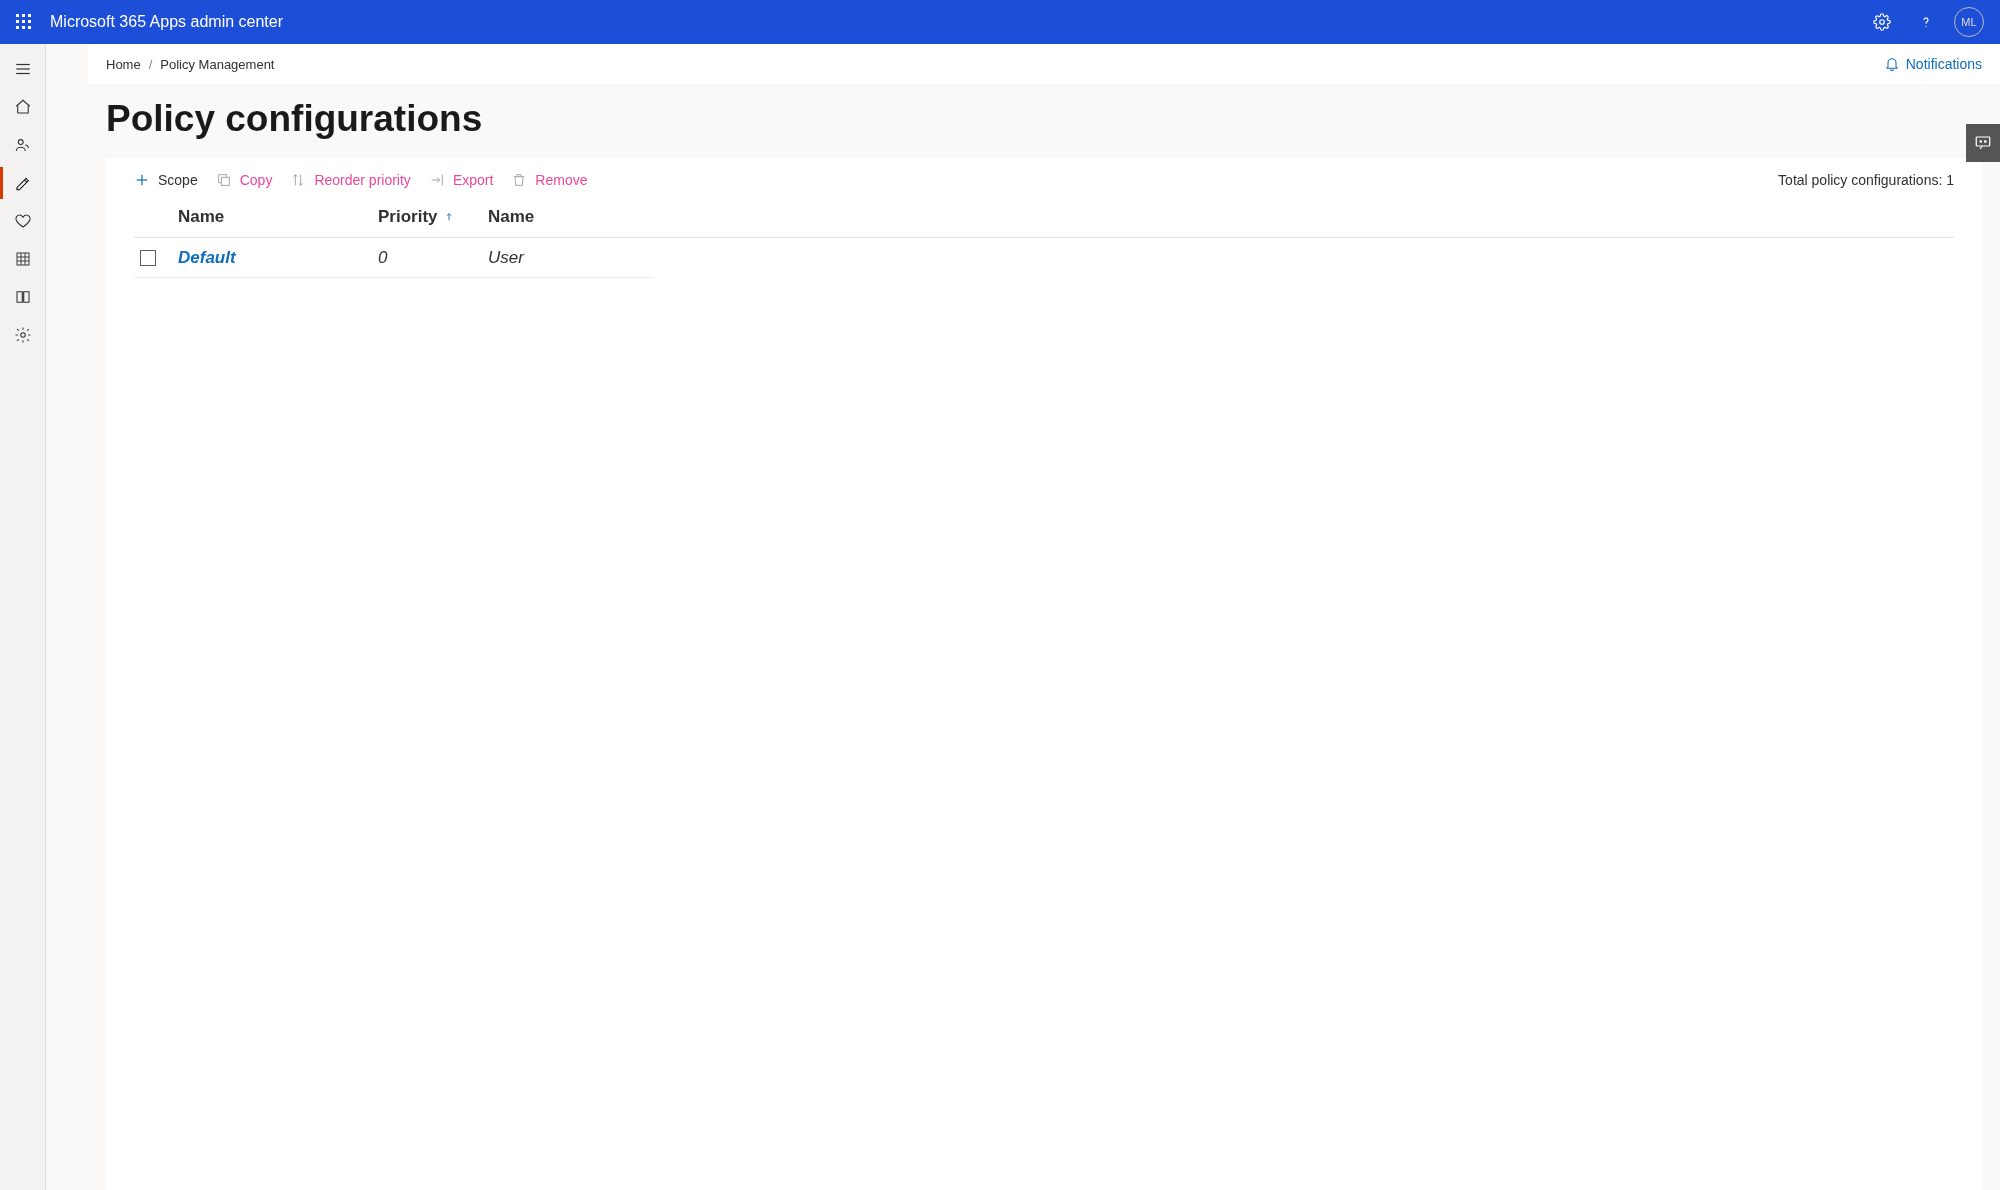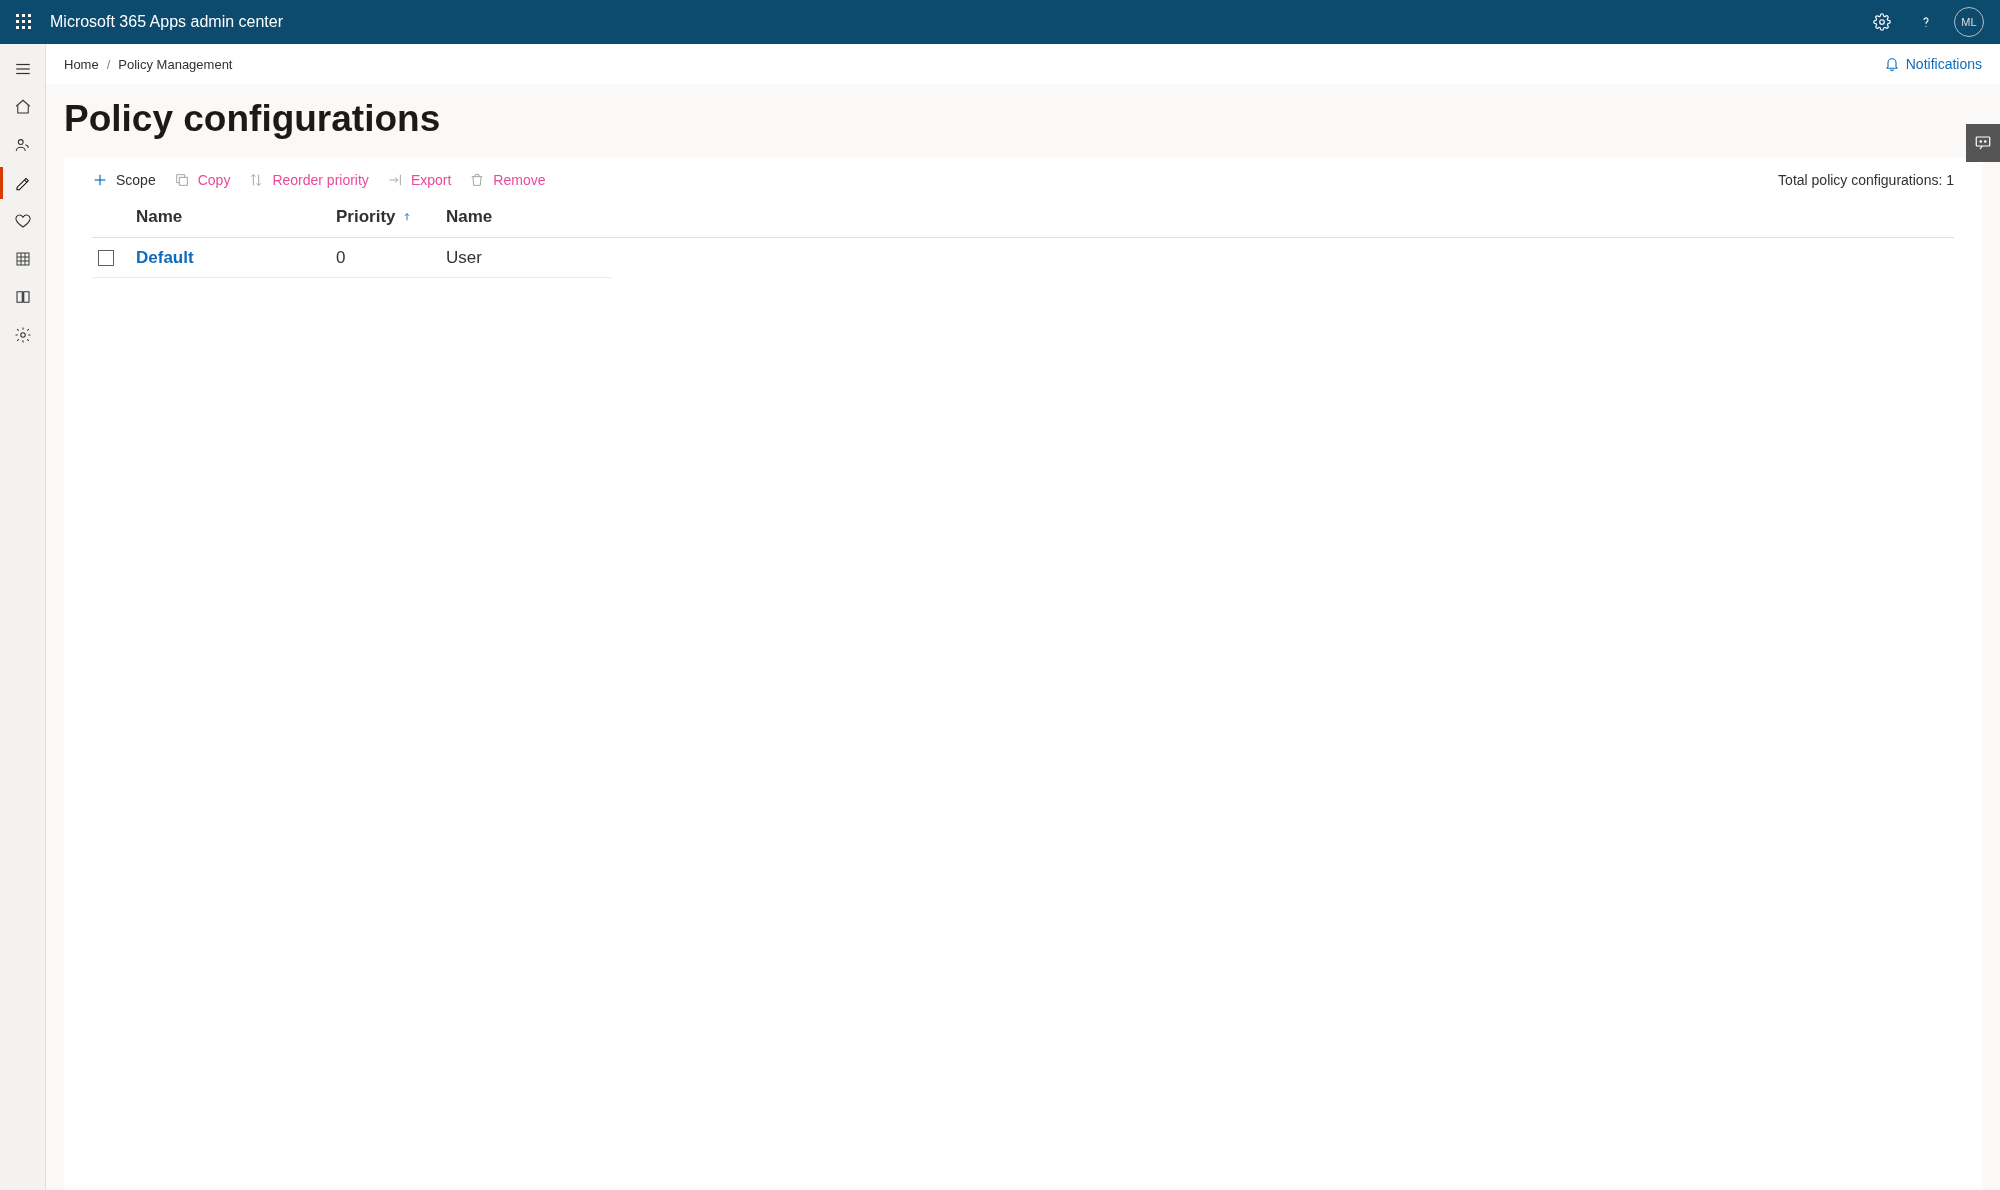--- a/index.html
+++ b/index.html
@@ -2,21 +2,21 @@
 <html><head>
 <meta charset="utf-8">
 <style>
   * { box-sizing: border-box; margin: 0; padding: 0; }
   html, body { width: 100%; height: 100%; font-family: "Segoe UI", Arial, sans-serif; background: #faf9f8; }
   body { display: flex; flex-direction: column; overflow: hidden; }
 
   
   .topbar {
     height: 44px;
-    background: #0c4a6e;
+    background: #1d4ed8;
     color: #fff;
     display: flex;
     align-items: center;
     padding: 0 10px 0 0;
   }
   .waffle-btn {
     width: 48px; height: 44px;
     display: flex; align-items: center; justify-content: center;
     cursor: pointer;
   }
@@ -30,21 +30,21 @@
   .avatar {
     width: 30px; height: 30px; border-radius: 50%;
     border: 1px solid #bbb;
     display: flex; align-items: center; justify-content: center;
     font-size: 11px; color: #ddd;
     margin-left: 6px; margin-right: 6px;
     cursor: pointer;
   }
 
   
-  .main-row { flex: 1; display: flex; min-height: 0; }
+  .main-row { flex: 1; display: flex; min-height: 0; gap: 42px; }
 
   
   .sidenav {
     width: 46px;
     background: #f3f2f1;
     border-right: 1px solid #e1dfdd;
     display: flex; flex-direction: column;
     padding-top: 6px;
   }
   .sidenav-btn {
@@ -122,20 +122,21 @@
     border-bottom: 1px solid #e1dfdd;
     color: #323130;
     font-weight: 600;
   }
   .th-priority { display: flex; align-items: center; gap: 6px; cursor: pointer; }
   .sort-arrow { color: #0f6cbd; }
   .tbody-row {
     height: 40px;
     border-bottom: 1px solid #edebe9;
     color: #323130;
+    font-style: italic;
   }
   .row-check {
     width: 16px; height: 16px;
     border: 1px solid #605e5c;
     background: #fff;
     cursor: pointer;
     margin-left: 6px;
   }
   .name-link { color: #0f6cbd; cursor: pointer; font-weight: 600; }
   .tbody-row.partial { width: 520px; }

